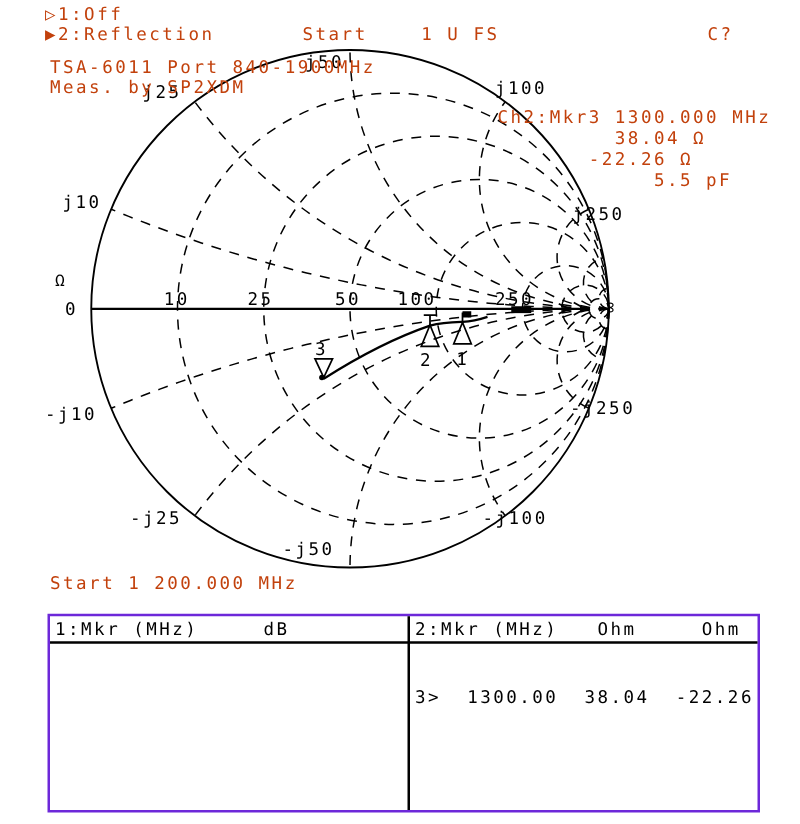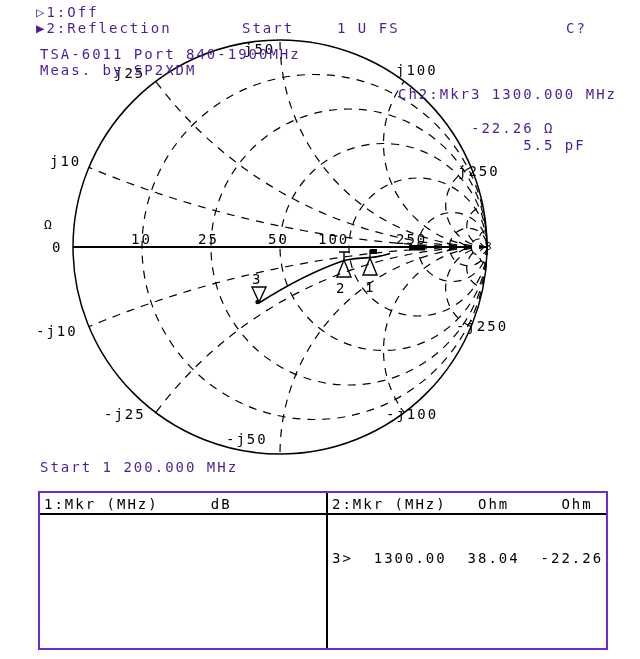--- a/index.html
+++ b/index.html
@@ -1,18 +1,18 @@
 <!DOCTYPE html>
 <html><head>
 <meta charset="utf-8">
 <style>
   html,body{margin:0;padding:0;background:#fff;}
   .screen{position:relative;width:640px;height:659px;background:#fff;overflow:hidden;
           font-family:"DejaVu Sans Mono","Liberation Mono",monospace;color:#000;}
-  .t{position:absolute;font-size:14px;letter-spacing:2px;line-height:15px;white-space:pre;color:#4c1d95;}
+  .t{position:absolute;font-size:14px;letter-spacing:2px;line-height:15px;white-space:pre;color:#c2410c;}
   svg.chart{position:absolute;left:0;top:0;}
   .grid{fill:none;stroke:#000;stroke-width:1.2;stroke-dasharray:8 7;}
   .solid{fill:none;stroke:#000;stroke-width:1.5;}
   .axis{fill:none;stroke:#000;stroke-width:1.8;}
   .trace{fill:none;stroke:#000;stroke-width:1.7;}
   .mk{fill:none;stroke:#000;stroke-width:1.4;}
   .sl{font-family:"DejaVu Sans Mono","Liberation Mono",monospace;font-size:14px;letter-spacing:2px;fill:#000;}
   .sm{font-size:13px;}
   .tablebox{position:absolute;left:38px;top:491px;width:566px;height:155px;border:2px solid #6d28d9;}
   .vdiv{position:absolute;left:286px;top:0;bottom:0;width:0;border-left:2px solid #000;}
@@ -104,20 +104,21 @@
   <div class="t" style="left:36px;top:5px">▷1:Off</div>
   <div class="t" style="left:36px;top:21px">▶2:Reflection</div>
   <div class="t" style="left:242px;top:21px">Start</div>
   <div class="t" style="left:337px;top:21px">1 U FS</div>
   <div class="t" style="left:566px;top:21px">C?</div>
 
   <div class="t" style="left:40px;top:47px">TSA-6011 Port 840-1900MHz</div>
   <div class="t" style="left:40px;top:63px">Meas. by SP2XDM</div>
 
   <div class="t" style="left:398px;top:87px">Ch2:Mkr3 1300.000 MHz</div>
+  <div class="t" style="left:398px;top:104px">         38.04 Ω</div>
   <div class="t" style="left:398px;top:121px">       -22.26 Ω</div>
   <div class="t" style="left:398px;top:138px">            5.5 pF</div>
 
   <div class="t" style="left:40px;top:460px">Start 1 200.000 MHz</div>
 
   <div class="tablebox">
     <div class="hsep"></div>
     <div class="vdiv"></div>
     <div class="tb" style="left:4px;top:3px">1:Mkr (MHz)     dB</div>
     <div class="tb" style="left:292px;top:3px">2:Mkr (MHz)   Ohm     Ohm</div>

